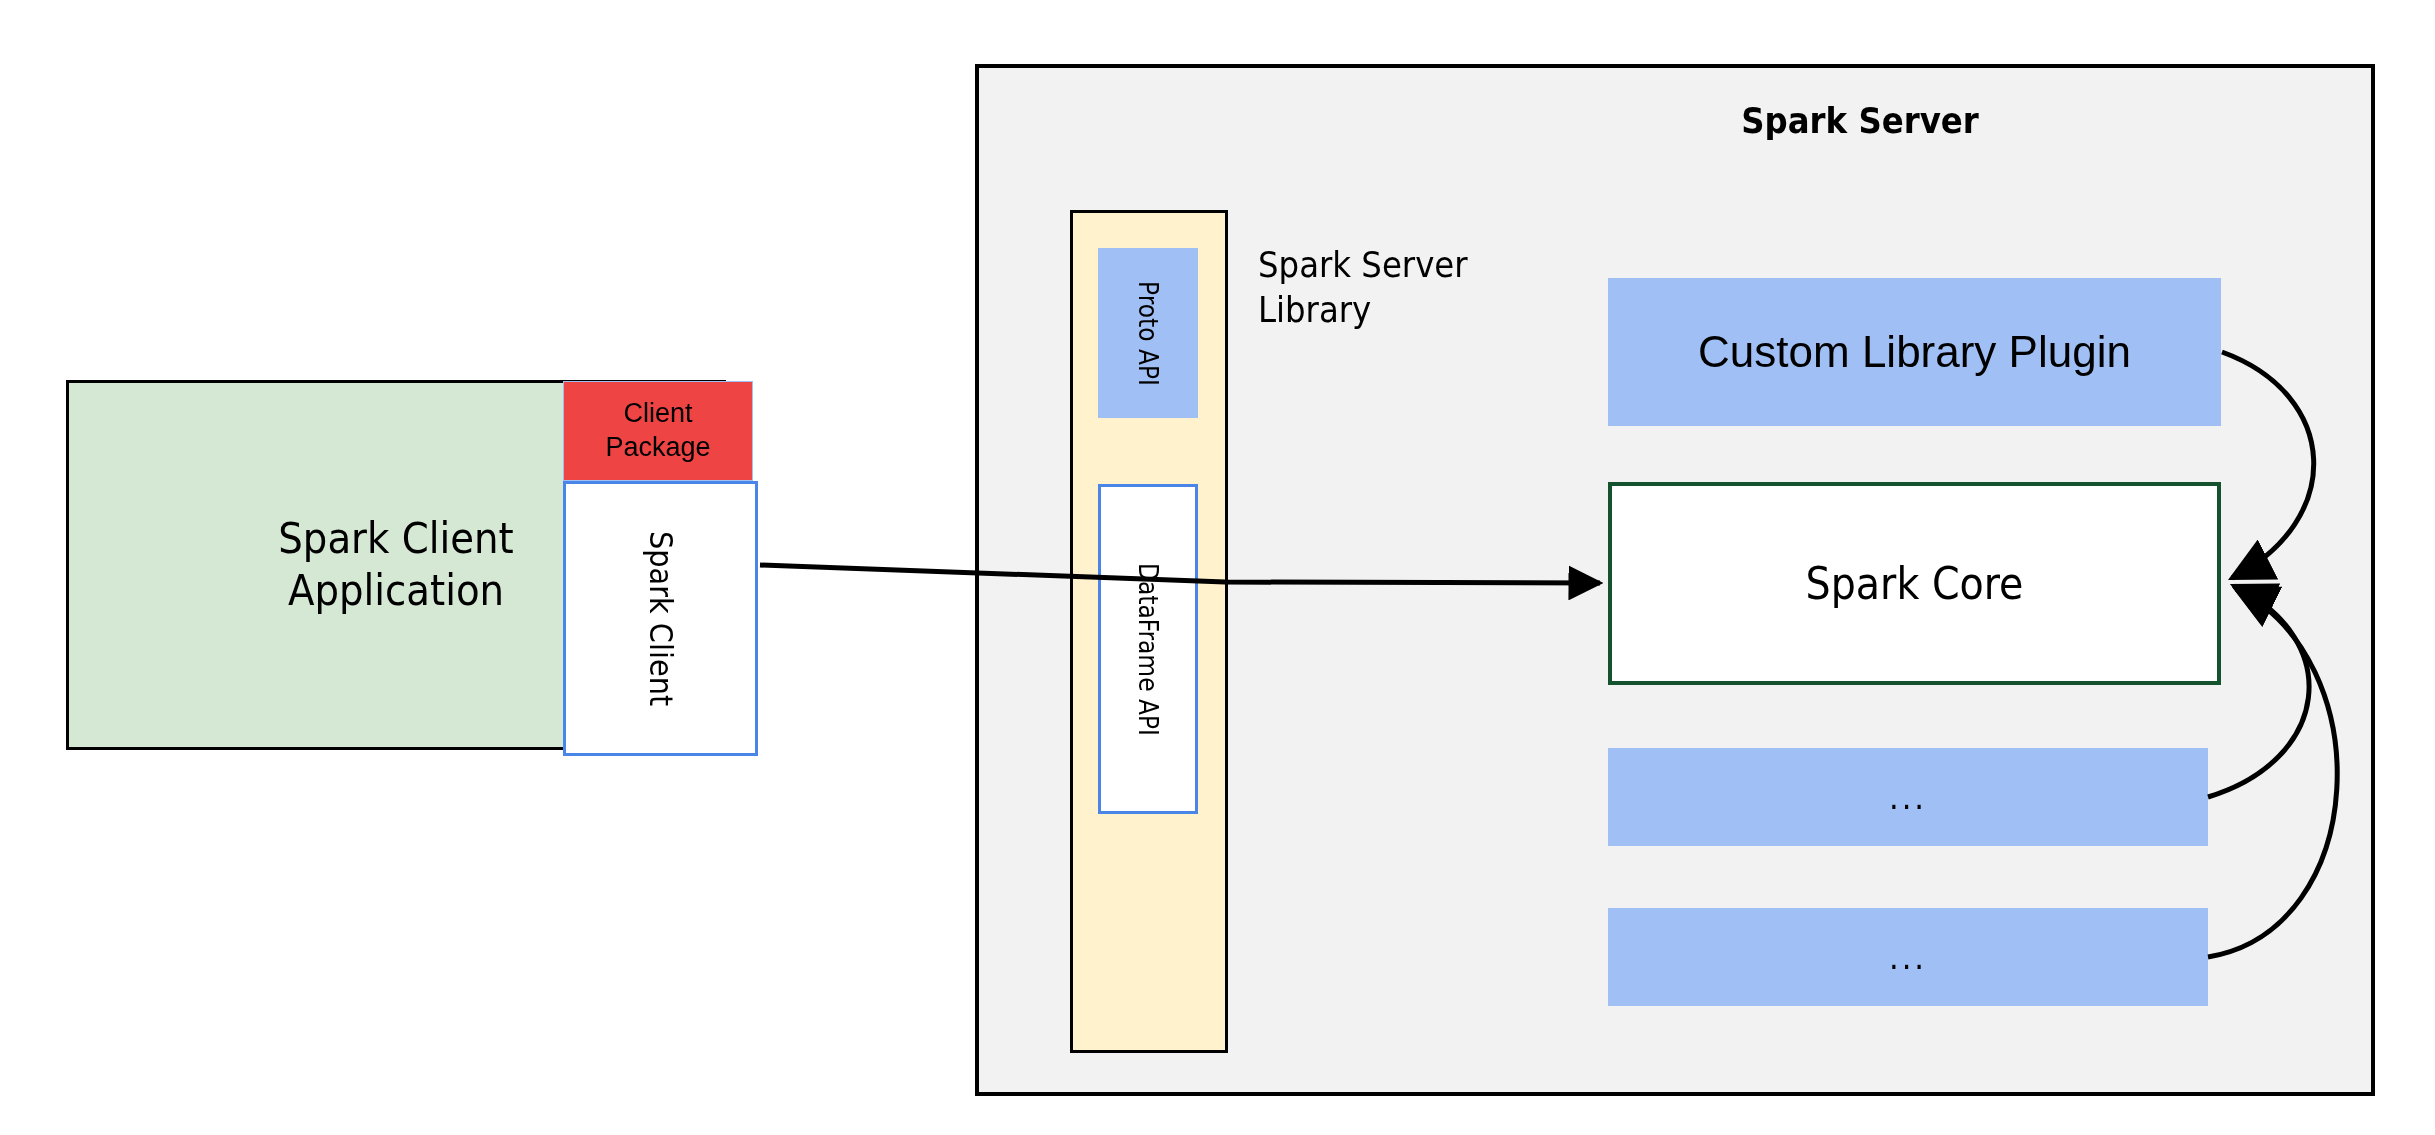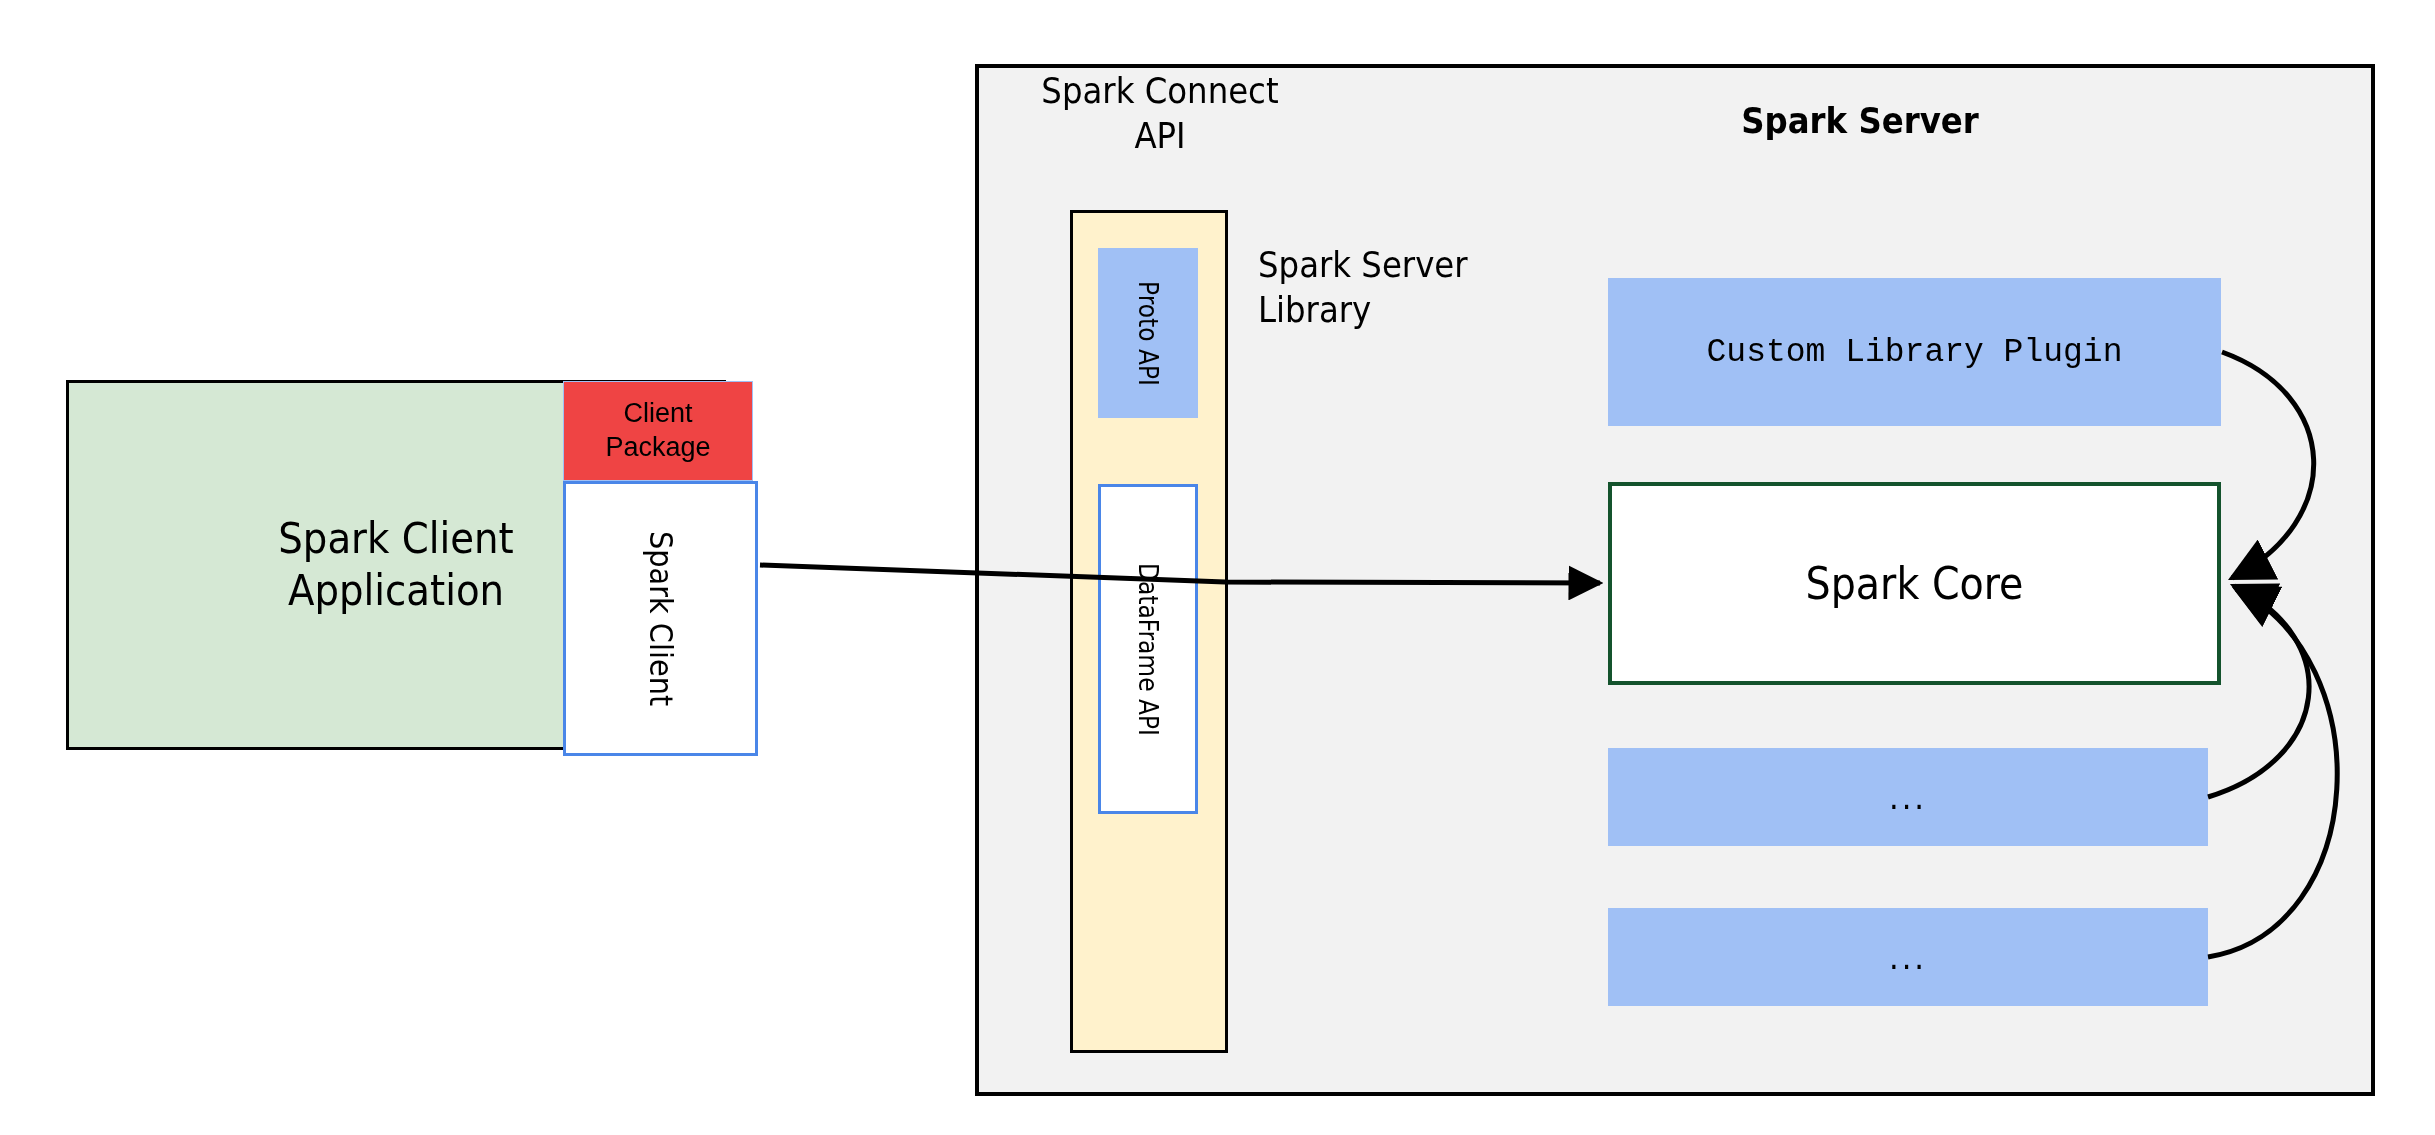--- a/index.html
+++ b/index.html
@@ -143,22 +143,22 @@
     text-align: left;
   }
 
   
   #custom-library-plugin {
     left: 1608px; top: 278px; width: 613px; height: 148px;
     background: #a0c0f5;
     z-index: 3;
   }
   #custom-library-plugin-label {
-    font-size: 33px;
-    font-family: Liberation Mono, monospace;
+    font-size: 44px;
+    font-family: Liberation Sans, sans-serif;
     font-stretch: condensed;
   }
   #spark-core {
     left: 1608px; top: 482px; width: 613px; height: 203px;
     background: #ffffff;
     border: 4px solid #14532d;
     z-index: 3;
   }
   #spark-core-label {
     font-size: 44px;
@@ -190,22 +190,20 @@
     pointer-events: none;
   }
 </style>
 </head>
 <body>
 
 <div id="canvas">
 
   <div class="box" id="spark-server"></div>
 
-  <div class="box center" id="spark-connect-label">Spark Connect
-API</div>
 
   <div class="box center" id="spark-server-title">Spark Server</div>
 
   <div class="box" id="api-column"></div>
 
   <div class="box center" id="proto-api">
     <span id="proto-api-label">Proto API</span>
   </div>
 
   <div class="box center" id="dataframe-api">

